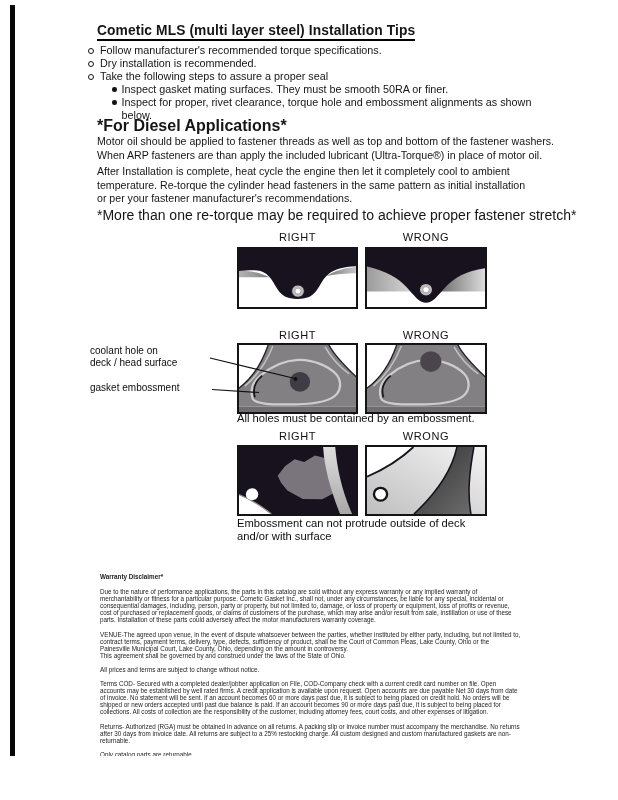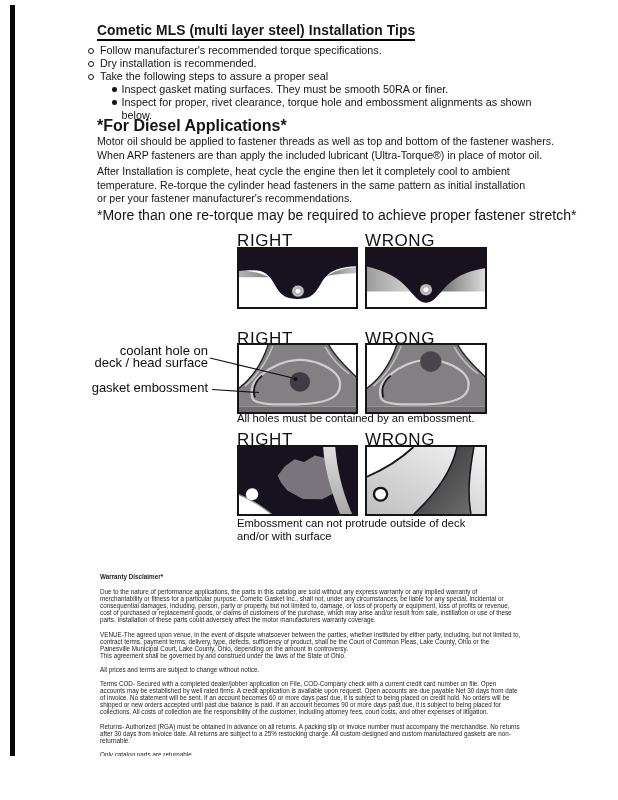--- a/index.html
+++ b/index.html
@@ -17,27 +17,27 @@
   .tip-row.sub{margin-left:24px;}
   .marker-open{flex:0 0 auto;width:4px;height:4px;border:1.2px solid #151515;border-radius:50%;margin:3.8px 6px 0 0;}
   .marker-fill{flex:0 0 auto;width:4.5px;height:4.5px;background:#151515;border-radius:50%;margin:4.2px 5px 0 0;}
 
   .h2{left:97px;top:117px;font-size:16px;font-weight:bold;}
   .para{font-size:10.6px;line-height:13.5px;width:460px;}
   .p1{left:97px;top:135px;}
   .p2{left:97px;top:165px;}
   .note{left:97px;top:207px;font-size:14px;}
 
-  .rw-label{font-size:17px;letter-spacing:0.6px;text-align:left;color:#111;}
+  .rw-label{font-size:11px;letter-spacing:0.6px;text-align:center;color:#111;}
   .dbox{border:2px solid #141414;box-sizing:border-box;background:#fff;}
   .dbox svg{display:block;width:100%;height:100%;}
 
   .caption{font-size:11.2px;line-height:12.5px;color:#0d0d0d;}
 
-  .callout{font-size:13px;line-height:11.5px;text-align:right;color:#0d0d0d;}
+  .callout{font-size:10px;line-height:11.5px;color:#0d0d0d;}
   .co-label{left:90px;top:345px;width:118px;}
   .ge-label{left:90px;top:382px;width:118px;}
 
   .legal{left:100px;top:573px;width:421px;font-size:6.3px;line-height:7.1px;color:#1c1c1c;}
   .legal .lp{margin:0 0 7px 0;}
   .legal .lp.tight{margin-bottom:0;}
   .legal .lh{font-weight:bold;margin:0 0 8px 0;}
 
   .doc-code{left:387px;top:757px;font-size:13px;letter-spacing:0.4px;color:#4c1d95;}
 </style>

